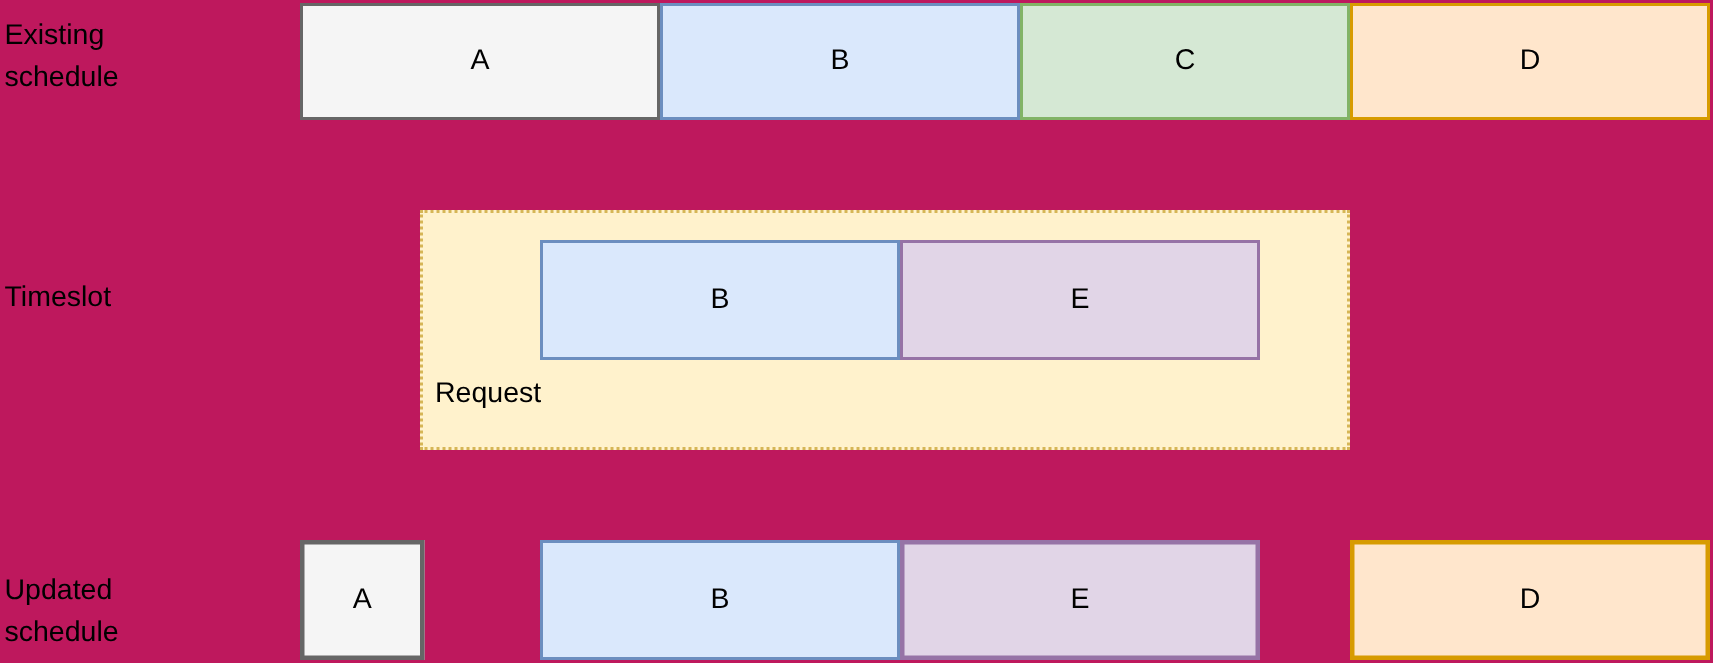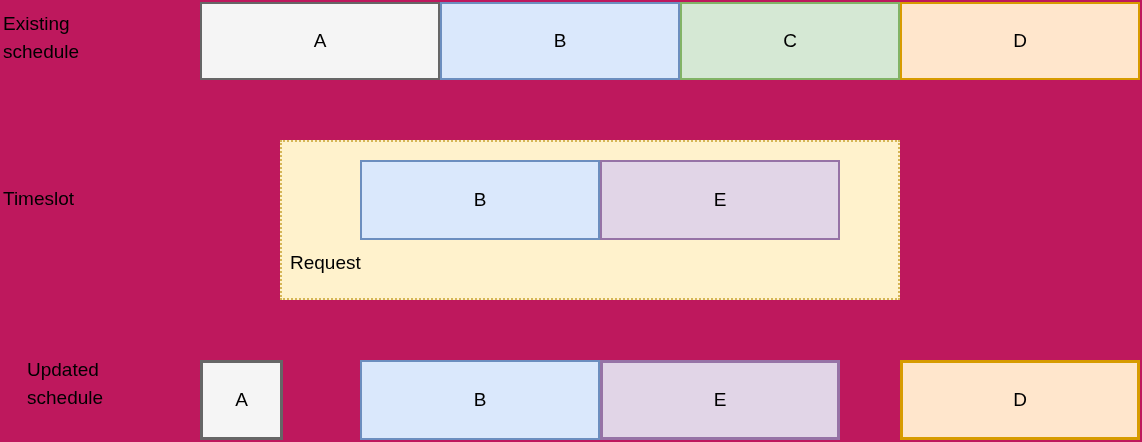--- a/index.html
+++ b/index.html
@@ -62,20 +62,20 @@
 
   <div class="row-label" style="top:185px;">Timeslot</div>
 
   <div class="timeslot" style="left: 280px; top: 140px; width: 620px; height: 160px; background-color: rgb(255, 242, 204); border-color: rgb(214, 182, 86);">
     <div class="timeslot-label">Request</div>
   </div>
 
   <div class="block" style="left: 360px; top: 160px; width: 240px; height: 80px; background-color: rgb(218, 232, 252); border-color: rgb(108, 142, 191);">B</div>
   <div class="block" style="left: 600px; top: 160px; width: 240px; height: 80px; background-color: rgb(225, 213, 231); border-color: rgb(150, 115, 166);">E</div>
 
-  <div class="row-label" style="top:356px;margin-left:24px;">Updated schedule</div>
+  <div class="row-label" style="top:380px;">Updated schedule</div>
 
   <div class="block thick" style="left: 200px; top: 360px; width: 83px; height: 80px; background-color: rgb(245, 245, 245); border-color: rgb(102, 102, 102);">A</div>
   <div class="block" style="left: 360px; top: 360px; width: 240px; height: 80px; background-color: rgb(218, 232, 252); border-color: rgb(108, 142, 191);">B</div>
   <div class="block thick" style="left: 600px; top: 360px; width: 240px; height: 80px; background-color: rgb(225, 213, 231); border-color: rgb(150, 115, 166);">E</div>
   <div class="block thick" style="left: 900px; top: 360px; width: 240px; height: 80px; background-color: rgb(255, 230, 204); border-color: rgb(215, 155, 0);">D</div>
 
 </div>
 
 </body></html>

